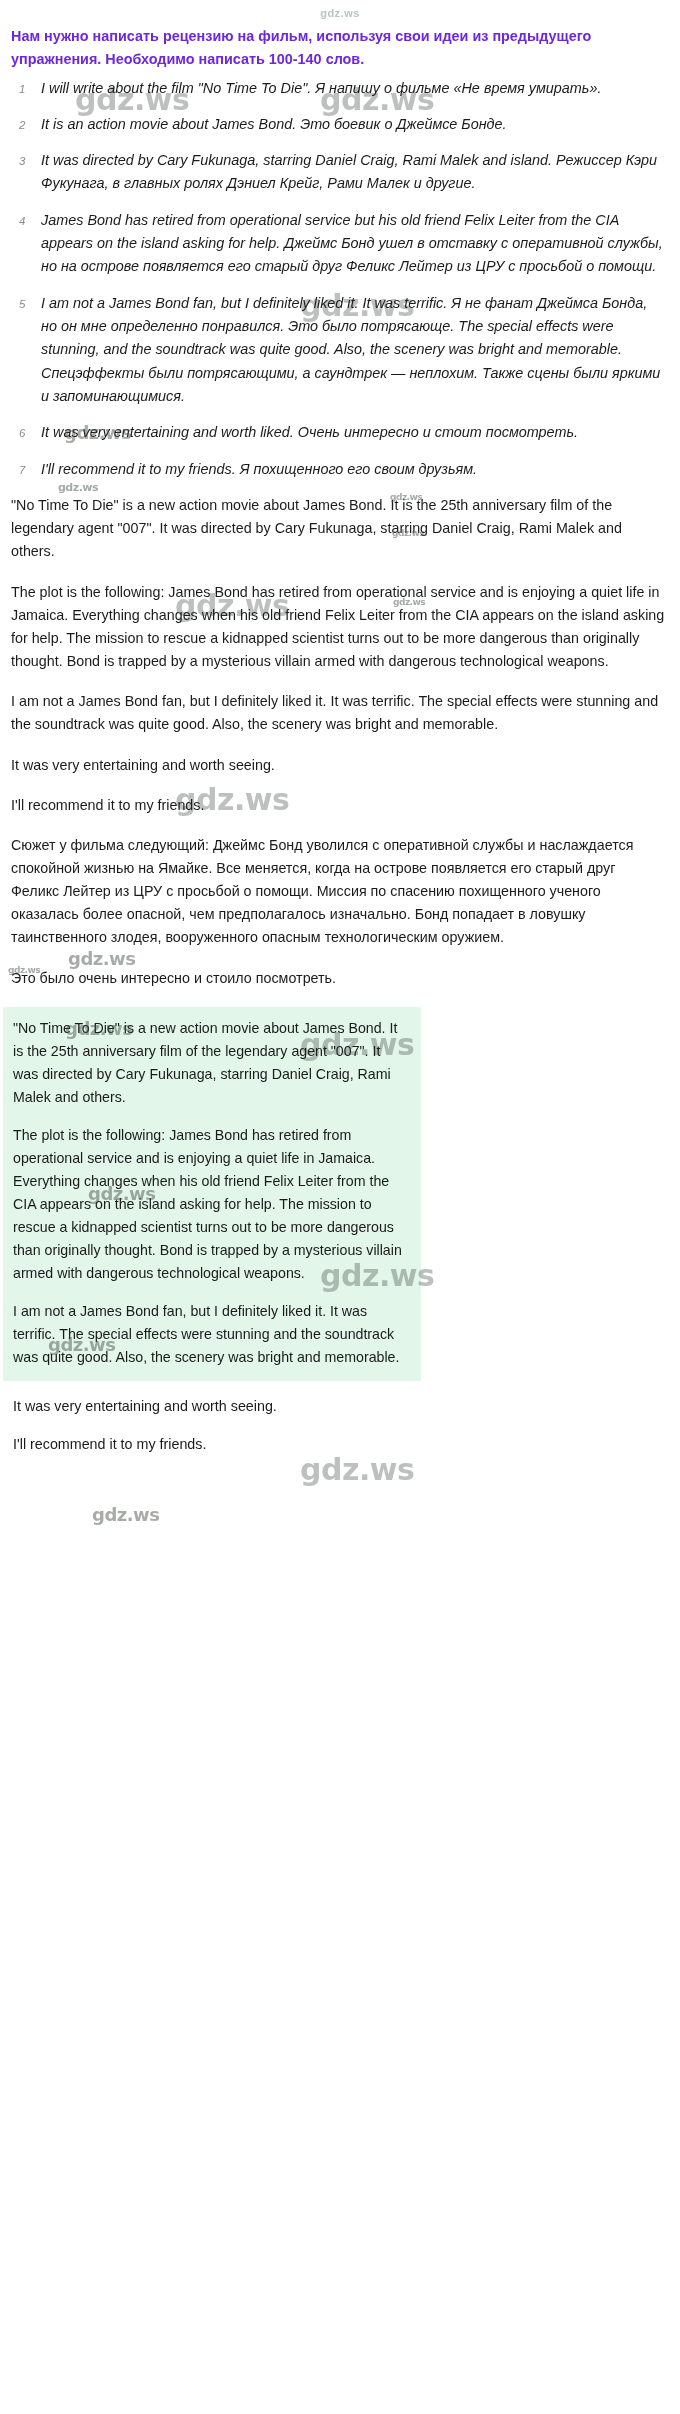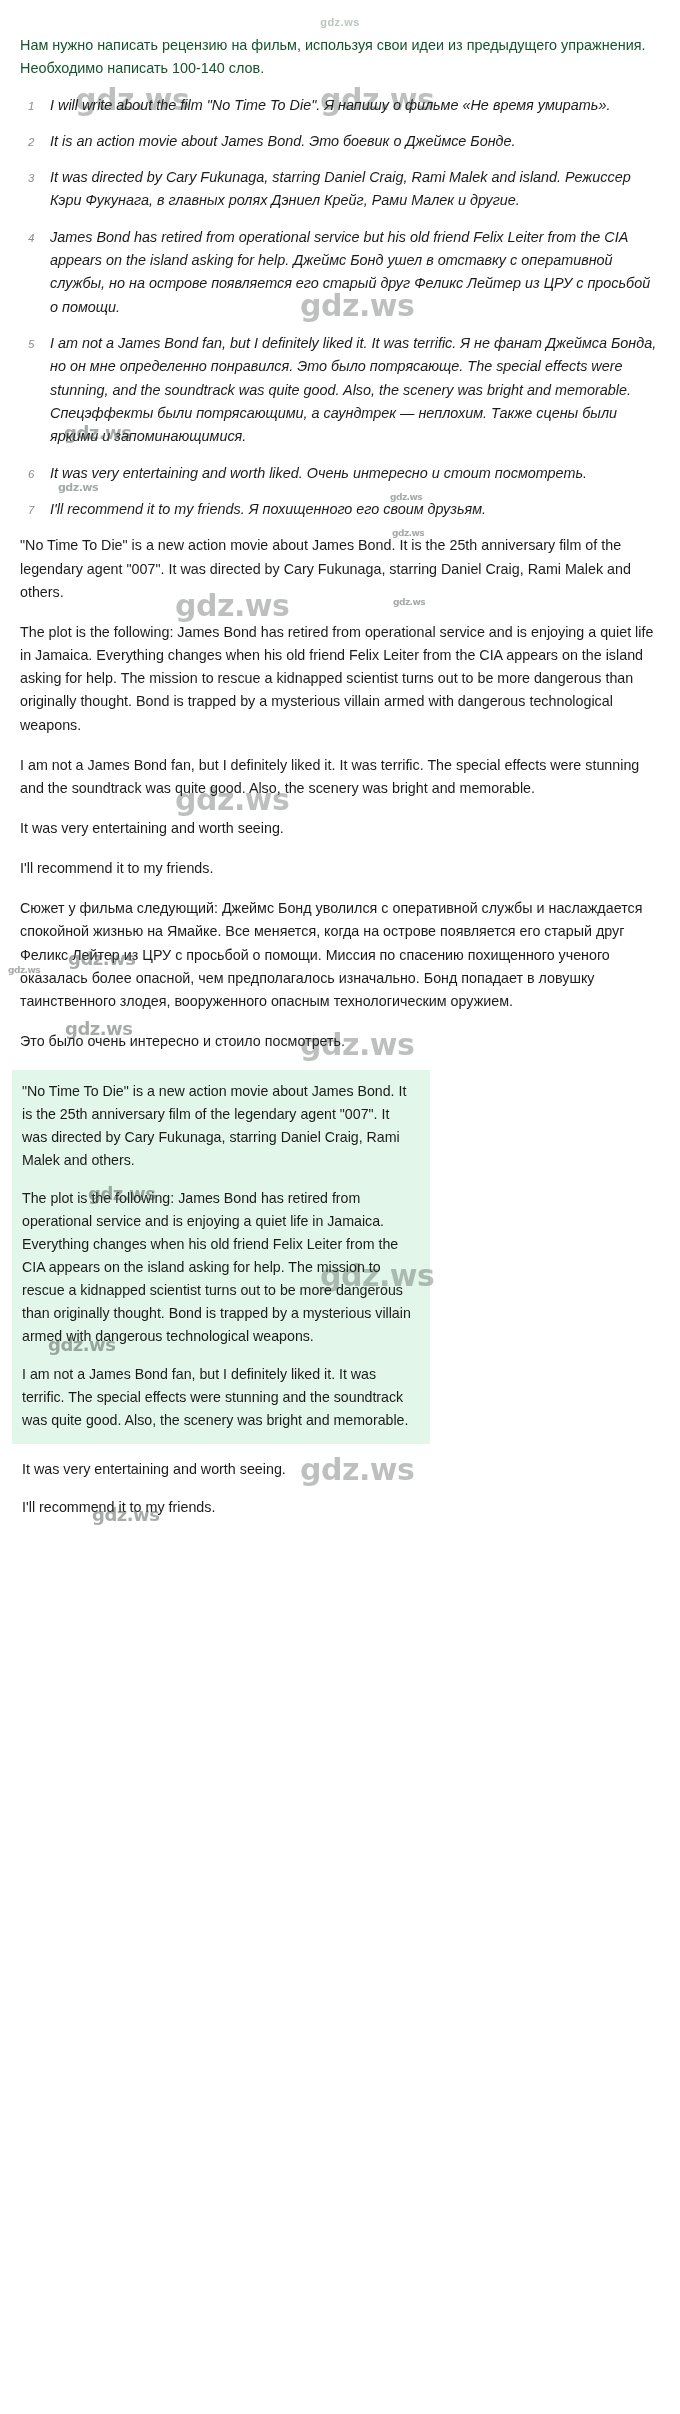--- a/index.html
+++ b/index.html
@@ -11,40 +11,41 @@
     width: 680px;
     font-family: "Liberation Sans", sans-serif;
     color: #1b1b1b;
     -webkit-font-smoothing: antialiased;
   }
   .page {
     position: relative;
     width: 680px;
     min-height: 2414px;
     overflow: hidden;
-    padding: 12px;
+    padding: 3px;
     box-sizing: border-box;
   }
   .topmark {
     text-align: center;
     padding-top: 4px;
     padding-bottom: 6px;
     font-size: 11px;
     color: #b9c6bd;
     letter-spacing: 0.5px;
     font-weight: 700;
   }
   .content {
     padding: 0 10px 0 8px;
   }
   p.task {
     font-size: 14.4px;
     line-height: 1.58;
-    margin: 0 0 14px 0;
-    color: #14532d;
+    margin: 0 0 6px 0;
+    color: #6d28d9;
+    font-weight: bold;
   }
   ol.answers {
     list-style: none;
     counter-reset: ansnum;
     margin: 6px 0 0 0;
     padding: 0;
     font-style: italic;
   }
   ol.answers > li {
     counter-increment: ansnum;

